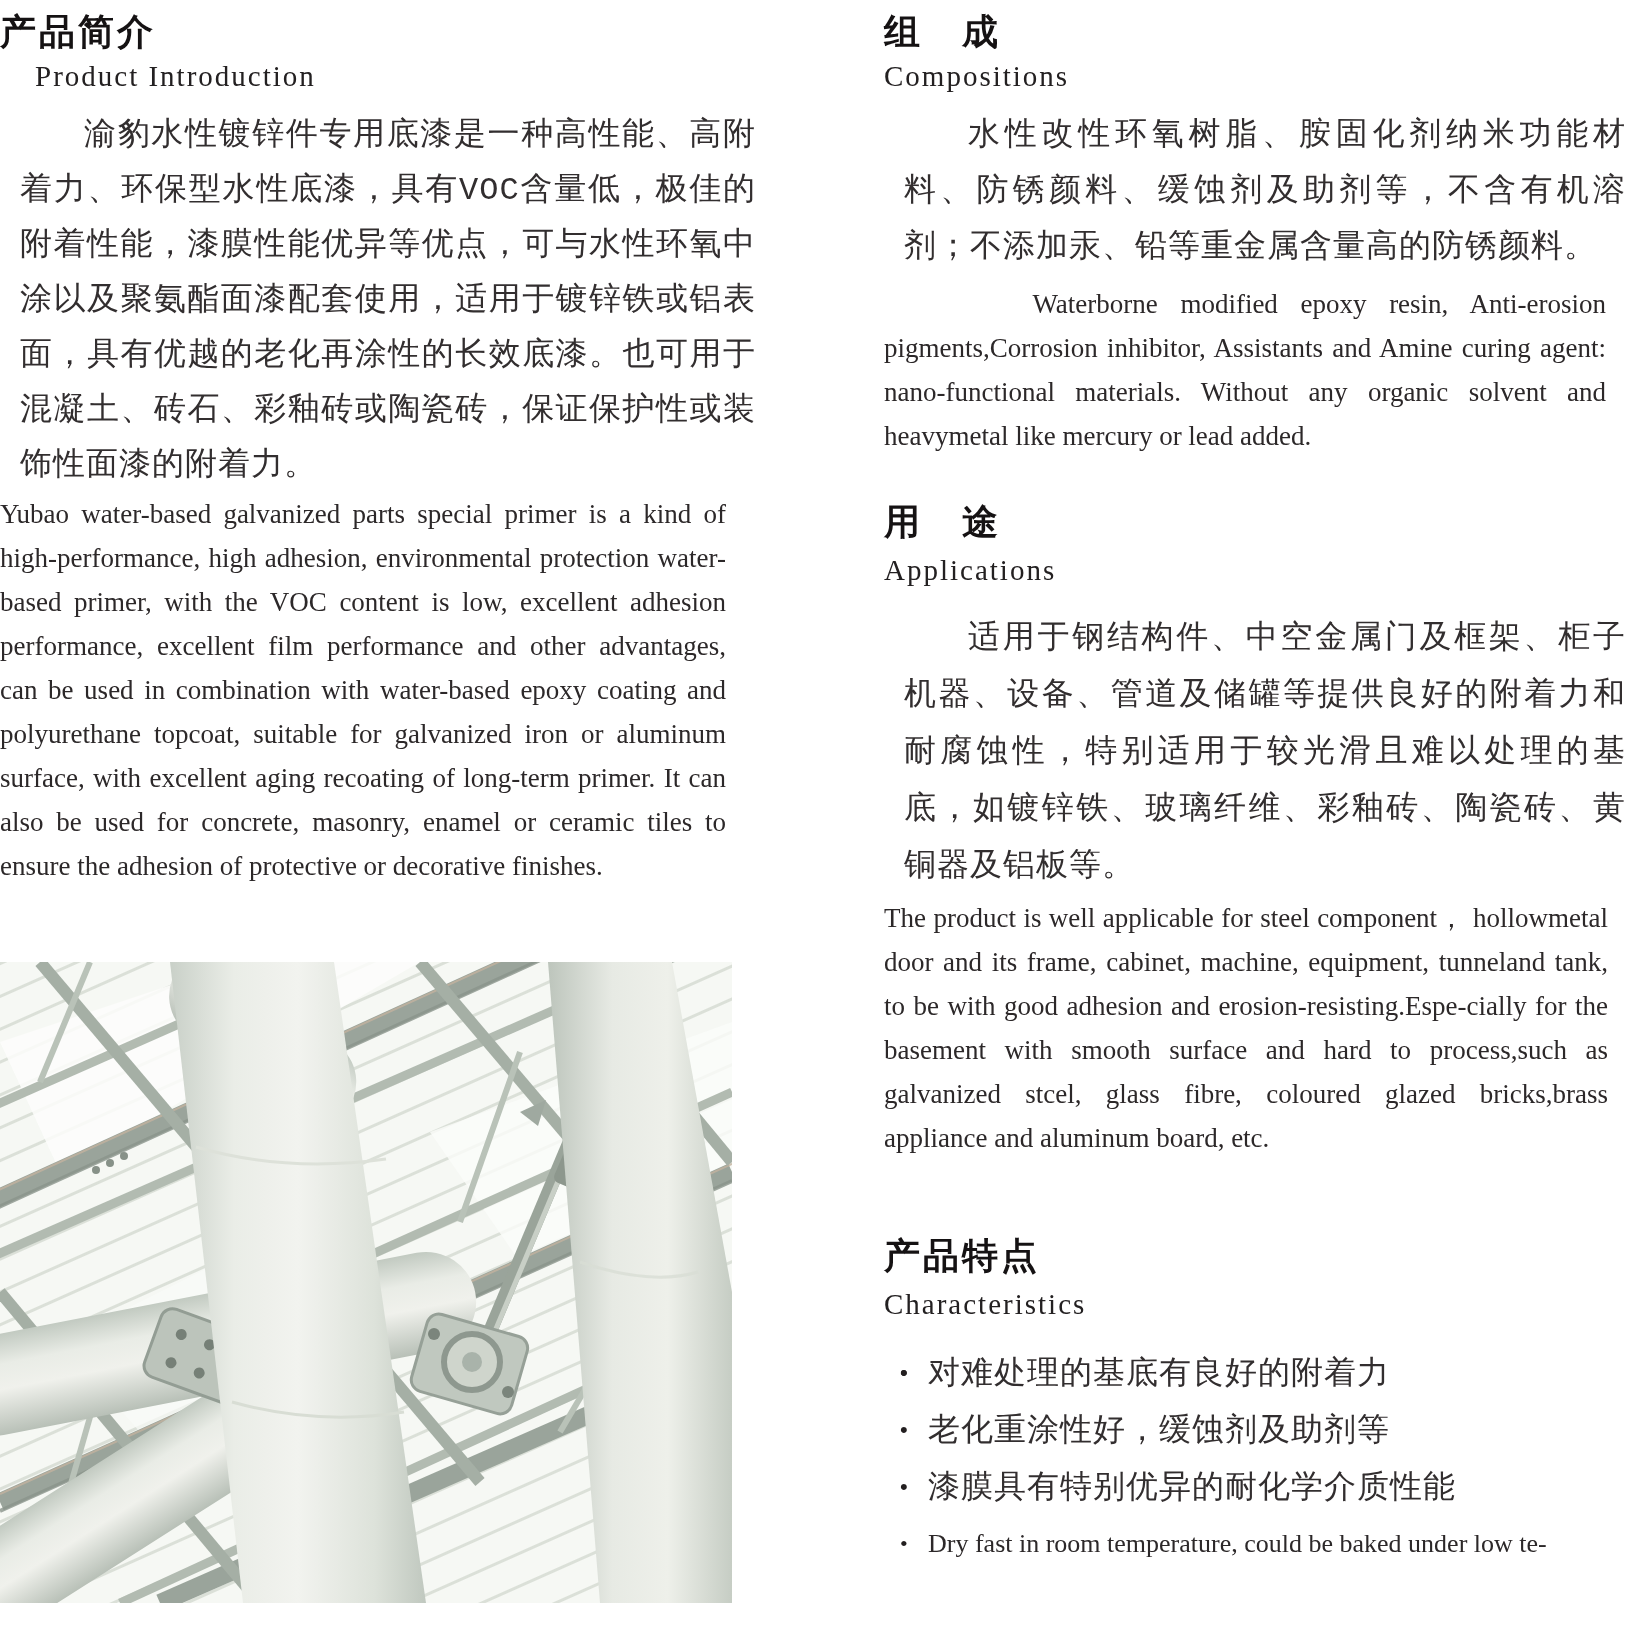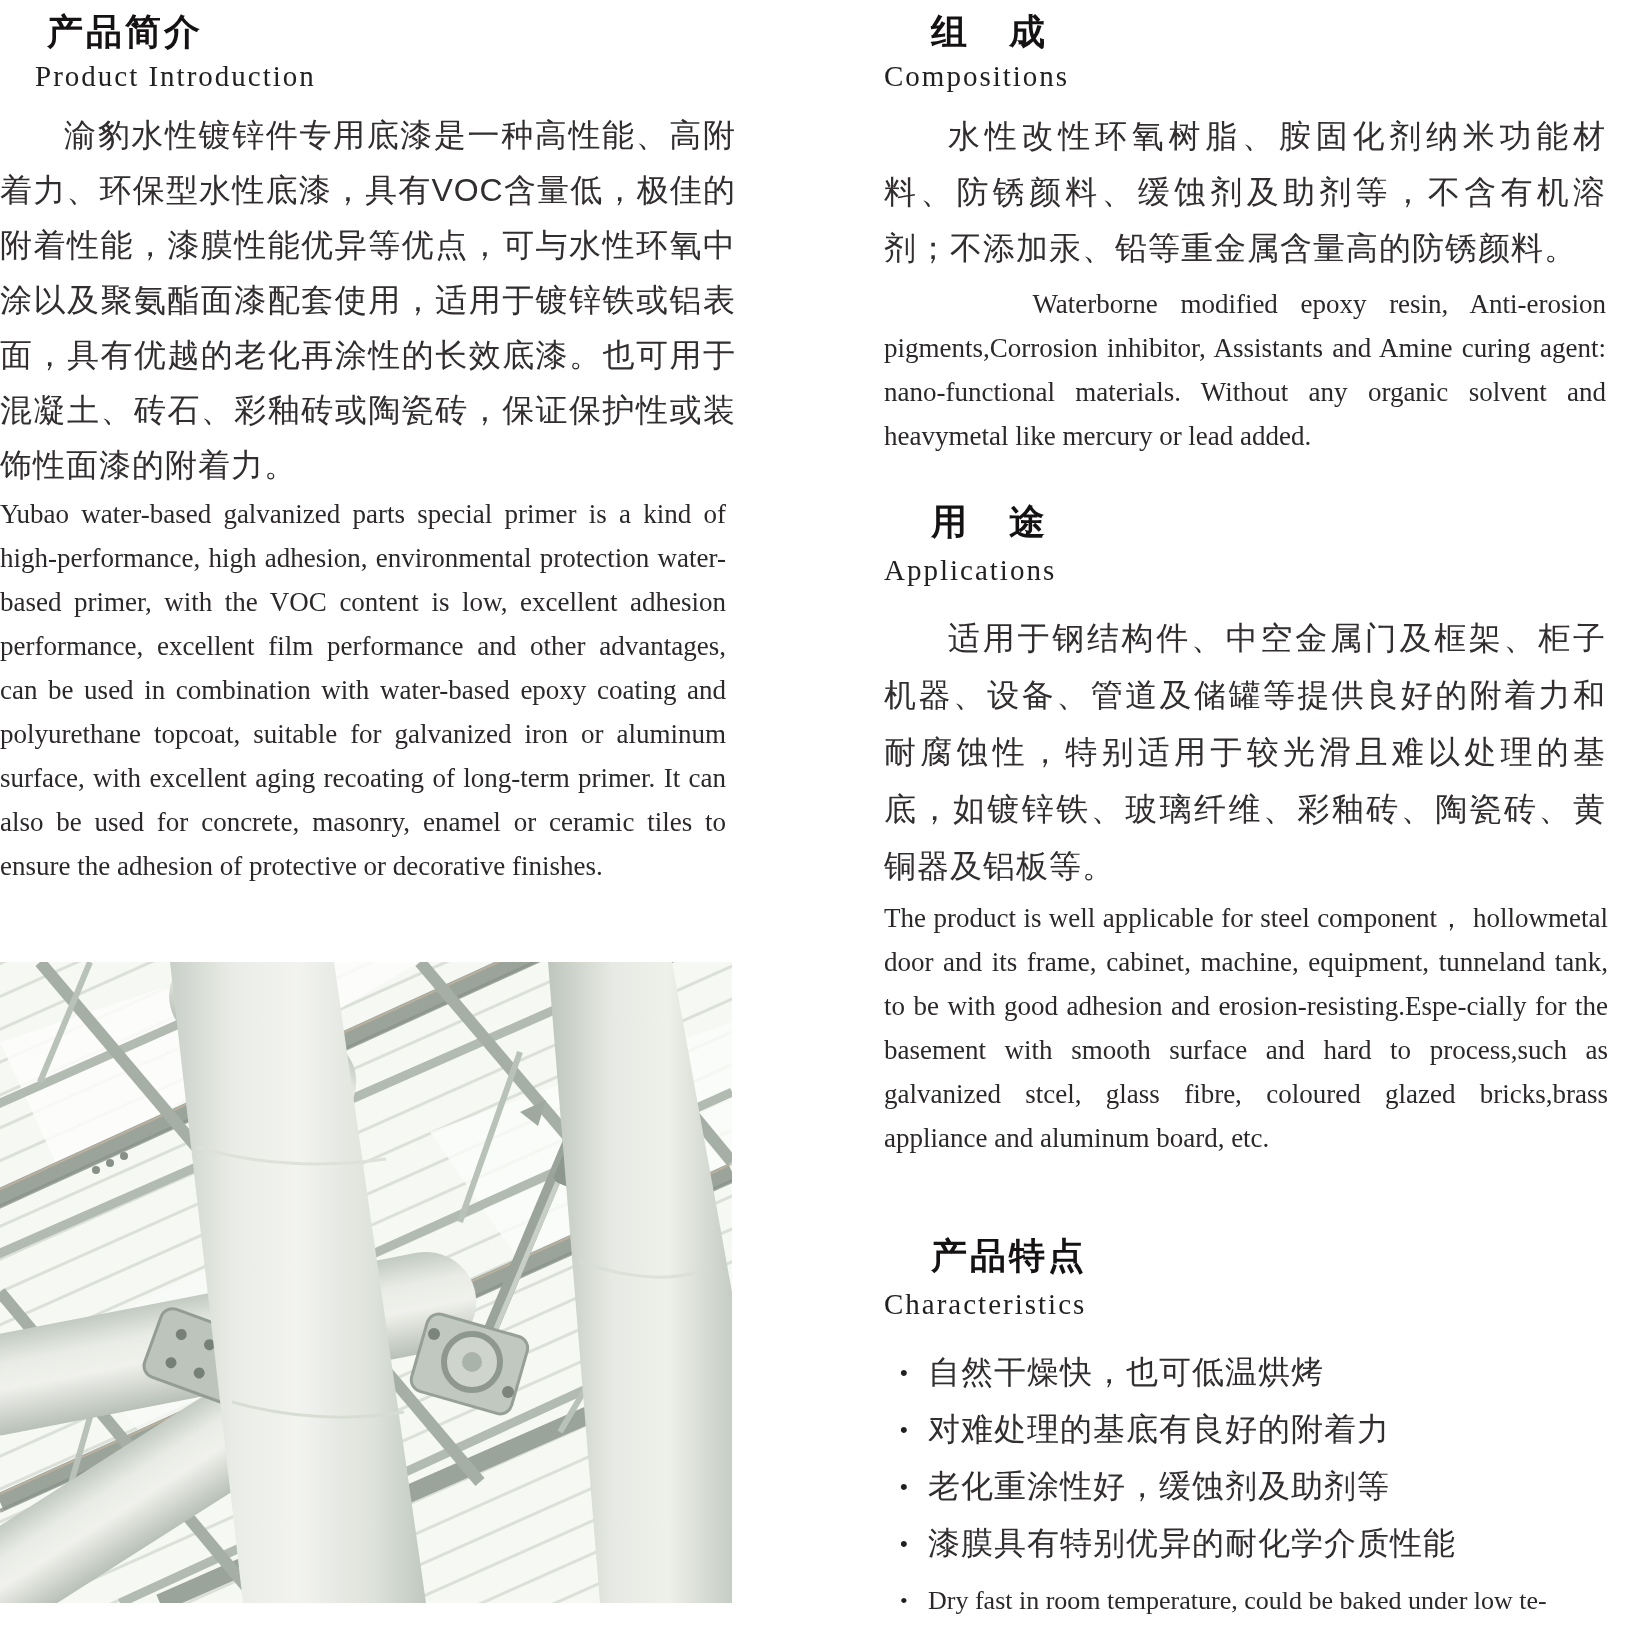--- a/index.html
+++ b/index.html
@@ -4,30 +4,30 @@
 <style>
   html,body{margin:0;padding:0;background:#ffffff;}
   .page{
     position:relative;width:1633px;height:1640px;background:#ffffff;
     overflow:hidden;font-family:"Liberation Sans",sans-serif;color:#322e2f;
   }
   .h-cn{
     position:absolute;margin:0;font-size:36px;font-weight:800;
     color:#151213;letter-spacing:3px;font-family:"Liberation Sans",sans-serif;
     white-space:nowrap;
-    padding-left:47px;
   }
   .h-en{
     position:absolute;margin:0;font-size:29px;font-weight:400;color:#232021;
     font-family:"Liberation Serif",serif;letter-spacing:2px;white-space:nowrap;
   }
   .cn-body{
     position:absolute;margin:0;font-size:32px;font-weight:400;line-height:55px;
     color:#322e2f;text-align:justify;text-indent:2em;letter-spacing:1px;
-    font-family:Liberation Sans, sans-serif;
+    font-family:Liberation Mono, monospace;
+    padding-left:20px;
   }
   .en-body{
     position:absolute;margin:0;font-size:27px;line-height:44px;color:#2c2829;
     font-family:"Liberation Serif",serif;text-align:justify;
   }
   .indent-wide{text-indent:5.5em;}
   #intro-h-cn{left:0;top:8px;}
   #intro-h-en{left:0;top:60px;padding-left:35px;}
   #intro-cn{left:0;top:108px;width:736px;}
   #intro-en{left:0;top:492px;width:726px;}
@@ -216,21 +216,20 @@
   <h2 class="h-en" id="app-h-en">Applications</h2>
   <p class="cn-body" id="app-cn">适用于钢结构件、中空金属门及框架、柜子机器、设备、管道及储罐等提供良好的附着力和耐腐蚀性，特别适用于较光滑且难以处理的基底，如镀锌铁、玻璃纤维、彩釉砖、陶瓷砖、黄铜器及铝板等。</p>
   <p class="en-body" id="app-en">The product is well applicable for steel component， hollowmetal door and its frame, cabinet, machine, equipment, tunneland tank, to be with good adhesion and erosion-resisting.Espe-cially for the basement with smooth surface and hard to process,such as galvanized stcel, glass fibre, coloured glazed bricks,brass appliance and aluminum board, etc.</p>
 
   <h1 class="h-cn" id="char-h-cn">产品特点</h1>
   <h2 class="h-en" id="char-h-en">Characteristics</h2>
 
   <ul id="char-bullets">
     <li>
       <span class="dot">•</span>
-      <span>自然干燥快，也可低温烘烤</span>
     </li>
     <li>
       <span class="dot">•</span>
       <span>对难处理的基底有良好的附着力</span>
     </li>
     <li>
       <span class="dot">•</span>
       <span>老化重涂性好，缓蚀剂及助剂等</span>
     </li>
     <li>

